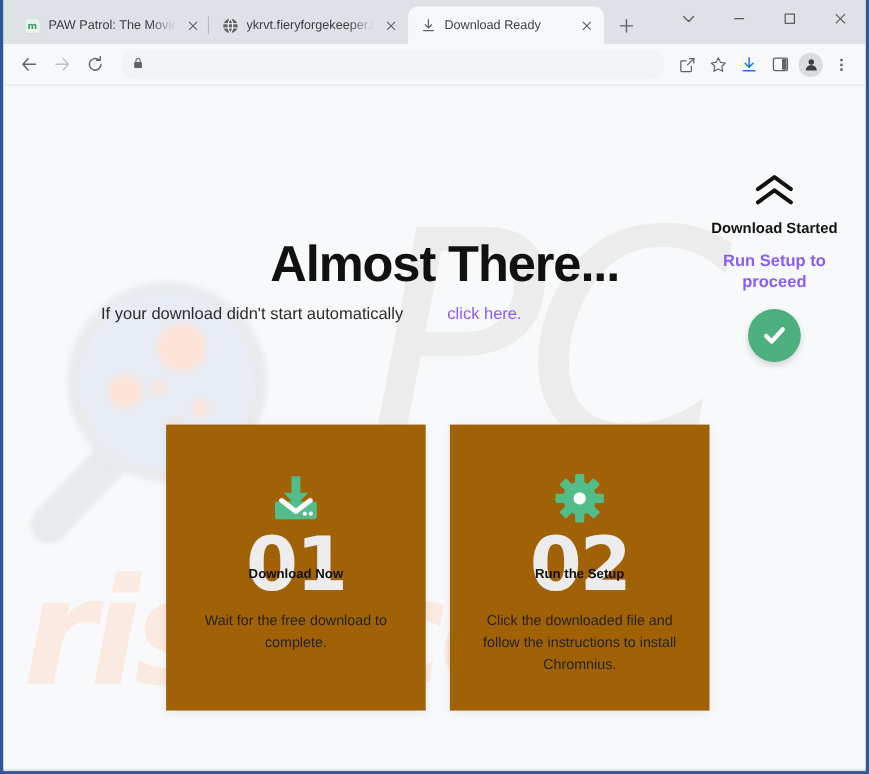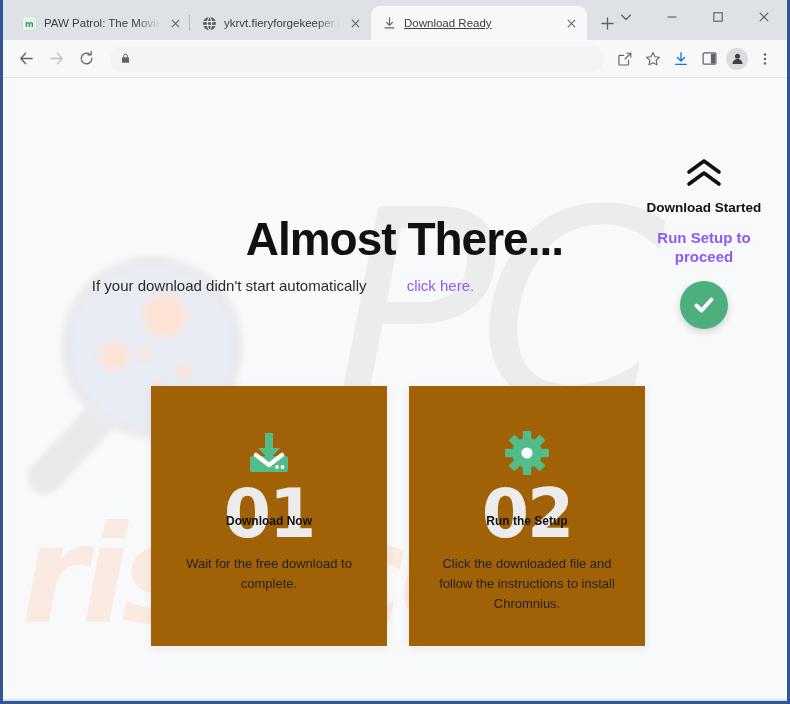--- a/index.html
+++ b/index.html
@@ -63,24 +63,23 @@
   }
   .tab.inactive { width: 180px; }
   .tab.inactive + .tab.inactive::before {
     content: "";
     position: absolute;
     left: -2px; top: 9px;
     width: 1px; height: 16px;
     background: #b6bac0;
   }
   .tab.active {
-    width: 216px;
+    width: 178px;
     background: #f7f8fa;
     border-radius: 9px 9px 0 0;
-    text-decoration: underline;
   }
 
   .newtab {
     width: 28px; height: 28px;
     margin: 0 0 3px 6px;
     display: flex; align-items: center; justify-content: center;
     color: #5f6368; font-size: 17px; line-height: 1;
     border-radius: 50%;
   }
   .winctrls {

